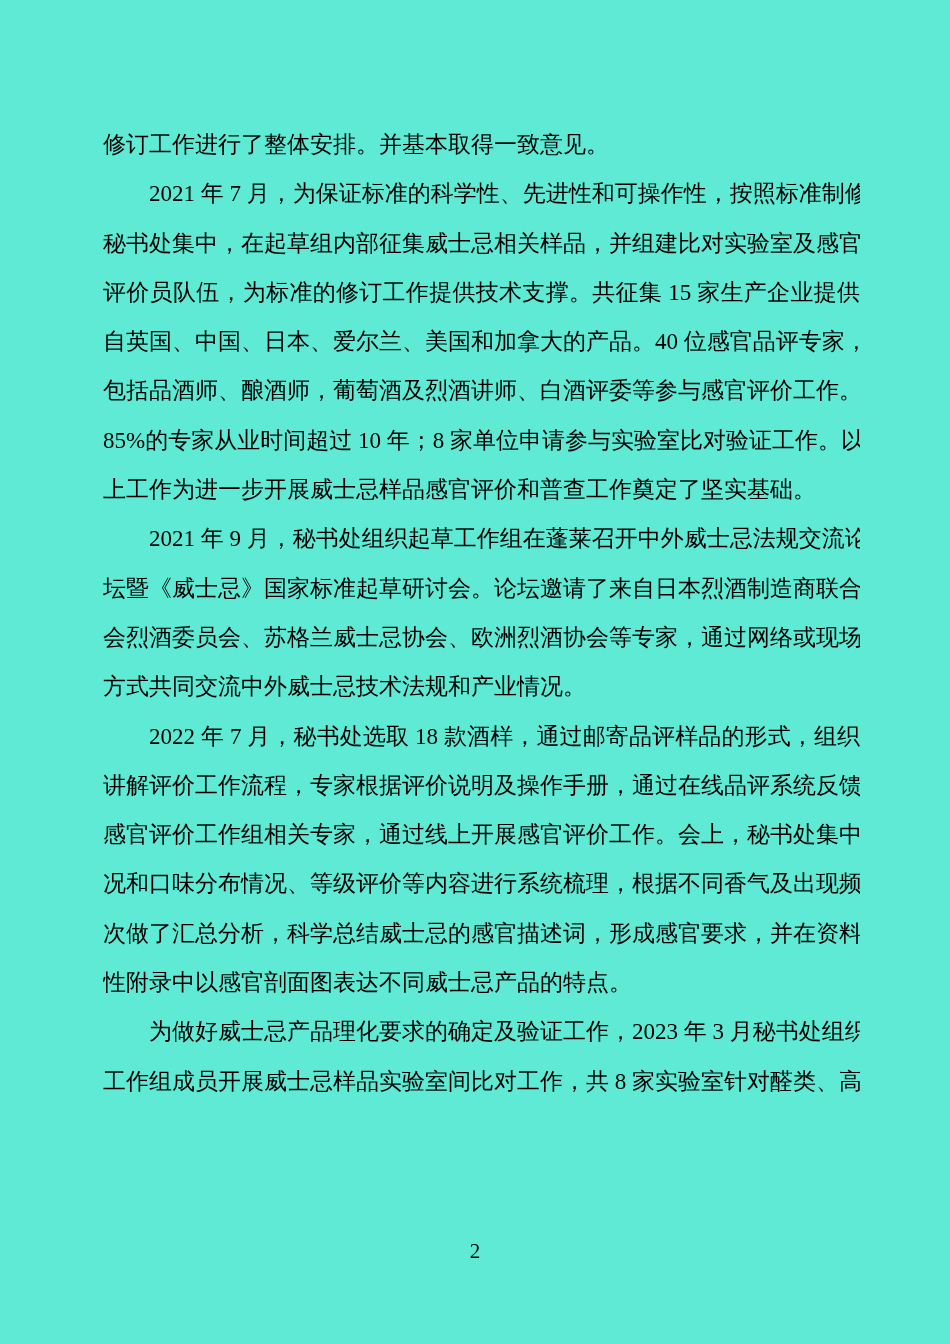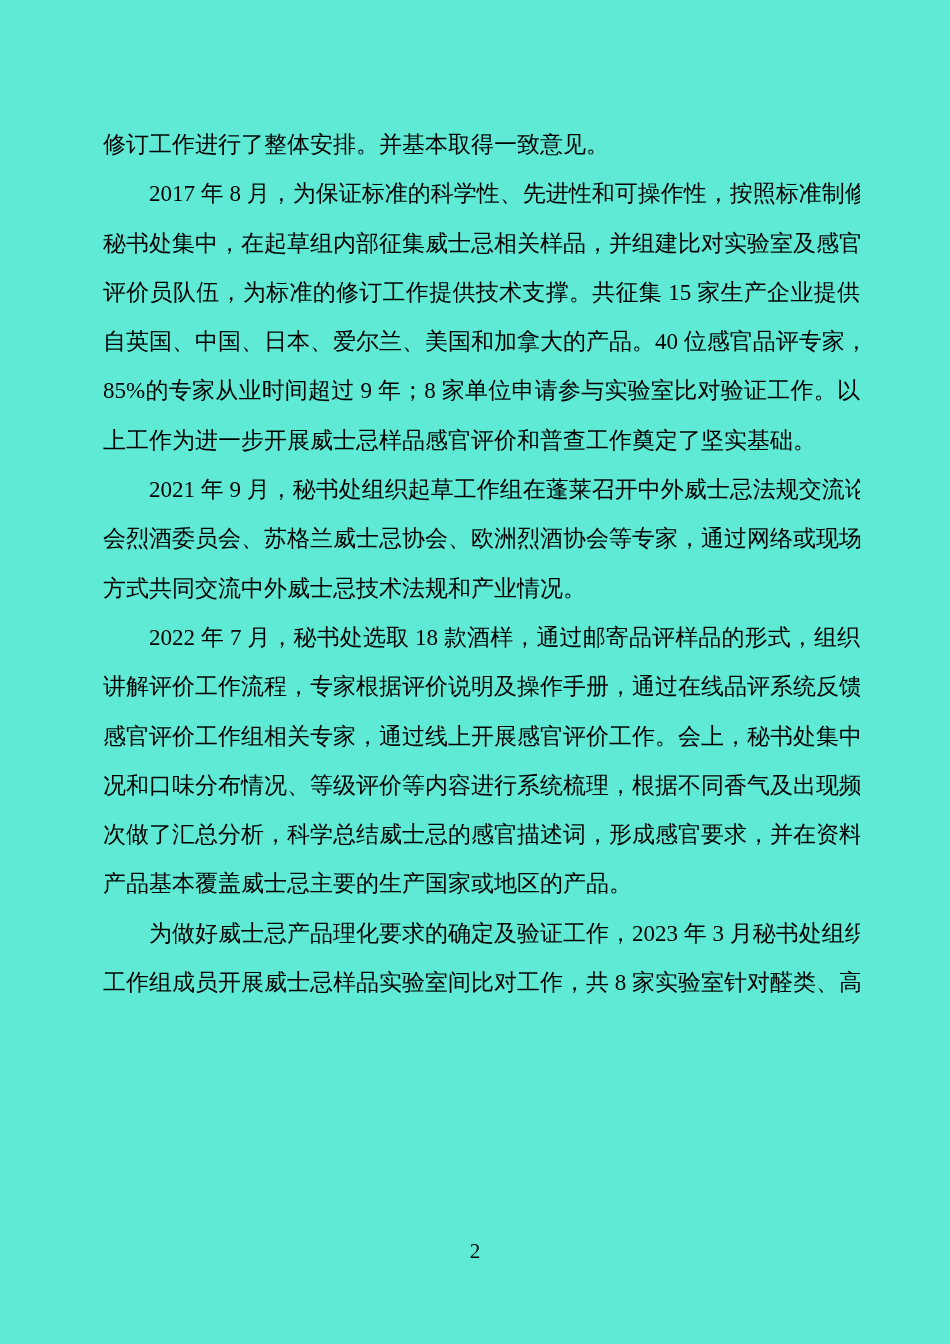--- a/index.html
+++ b/index.html
@@ -50,32 +50,34 @@
     font-size: 21px;
     line-height: 26px;
   }
 </style>
 </head>
 <body>
 
 <div class="page">
   <div class="text-block">
     <div class="line pend">修订工作进行了整体安排。并基本取得一致意见。</div>
-    <div class="line ind">2017 年 8 月，为保证标准的科学性、先进性和可操作性，按照标准制修</div>
+    <div class="line ind">2021 年 7 月，为保证标准的科学性、先进性和可操作性，按照标准制修</div>
     <div class="line">秘书处集中，在起草组内部征集威士忌相关样品，并组建比对实验室及感官</div>
     <div class="line">评价员队伍，为标准的修订工作提供技术支撑。共征集 15 家生产企业提供</div>
     <div class="line">自英国、中国、日本、爱尔兰、美国和加拿大的产品。40 位感官品评专家，</div>
-    <div class="line">85%的专家从业时间超过 9 年；8 家单位申请参与实验室比对验证工作。以</div>
+    <div class="line">包括品酒师、酿酒师，葡萄酒及烈酒讲师、白酒评委等参与感官评价工作。</div>
+    <div class="line">85%的专家从业时间超过 10 年；8 家单位申请参与实验室比对验证工作。以</div>
     <div class="line pend">上工作为进一步开展威士忌样品感官评价和普查工作奠定了坚实基础。</div>
     <div class="line ind">2021 年 9 月，秘书处组织起草工作组在蓬莱召开中外威士忌法规交流论</div>
+    <div class="line">坛暨《威士忌》国家标准起草研讨会。论坛邀请了来自日本烈酒制造商联合</div>
     <div class="line">会烈酒委员会、苏格兰威士忌协会、欧洲烈酒协会等专家，通过网络或现场</div>
     <div class="line pend">方式共同交流中外威士忌技术法规和产业情况。</div>
     <div class="line ind">2022 年 7 月，秘书处选取 18 款酒样，通过邮寄品评样品的形式，组织</div>
     <div class="line">讲解评价工作流程，专家根据评价说明及操作手册，通过在线品评系统反馈</div>
     <div class="line">感官评价工作组相关专家，通过线上开展感官评价工作。会上，秘书处集中</div>
     <div class="line">况和口味分布情况、等级评价等内容进行系统梳理，根据不同香气及出现频</div>
     <div class="line">次做了汇总分析，科学总结威士忌的感官描述词，形成感官要求，并在资料</div>
-    <div class="line pend">产品基本覆盖威士忌主要的生产国家或地区的产品。</div>
+    <div class="line pend">性附录中以感官剖面图表达不同威士忌产品的特点。</div>
     <div class="line ind">为做好威士忌产品理化要求的确定及验证工作，2023 年 3 月秘书处组织</div>
     <div class="line">工作组成员开展威士忌样品实验室间比对工作，共 8 家实验室针对醛类、高</div>
   </div>
   <div class="page-footer">2</div>
 </div>
 
 </body></html>

